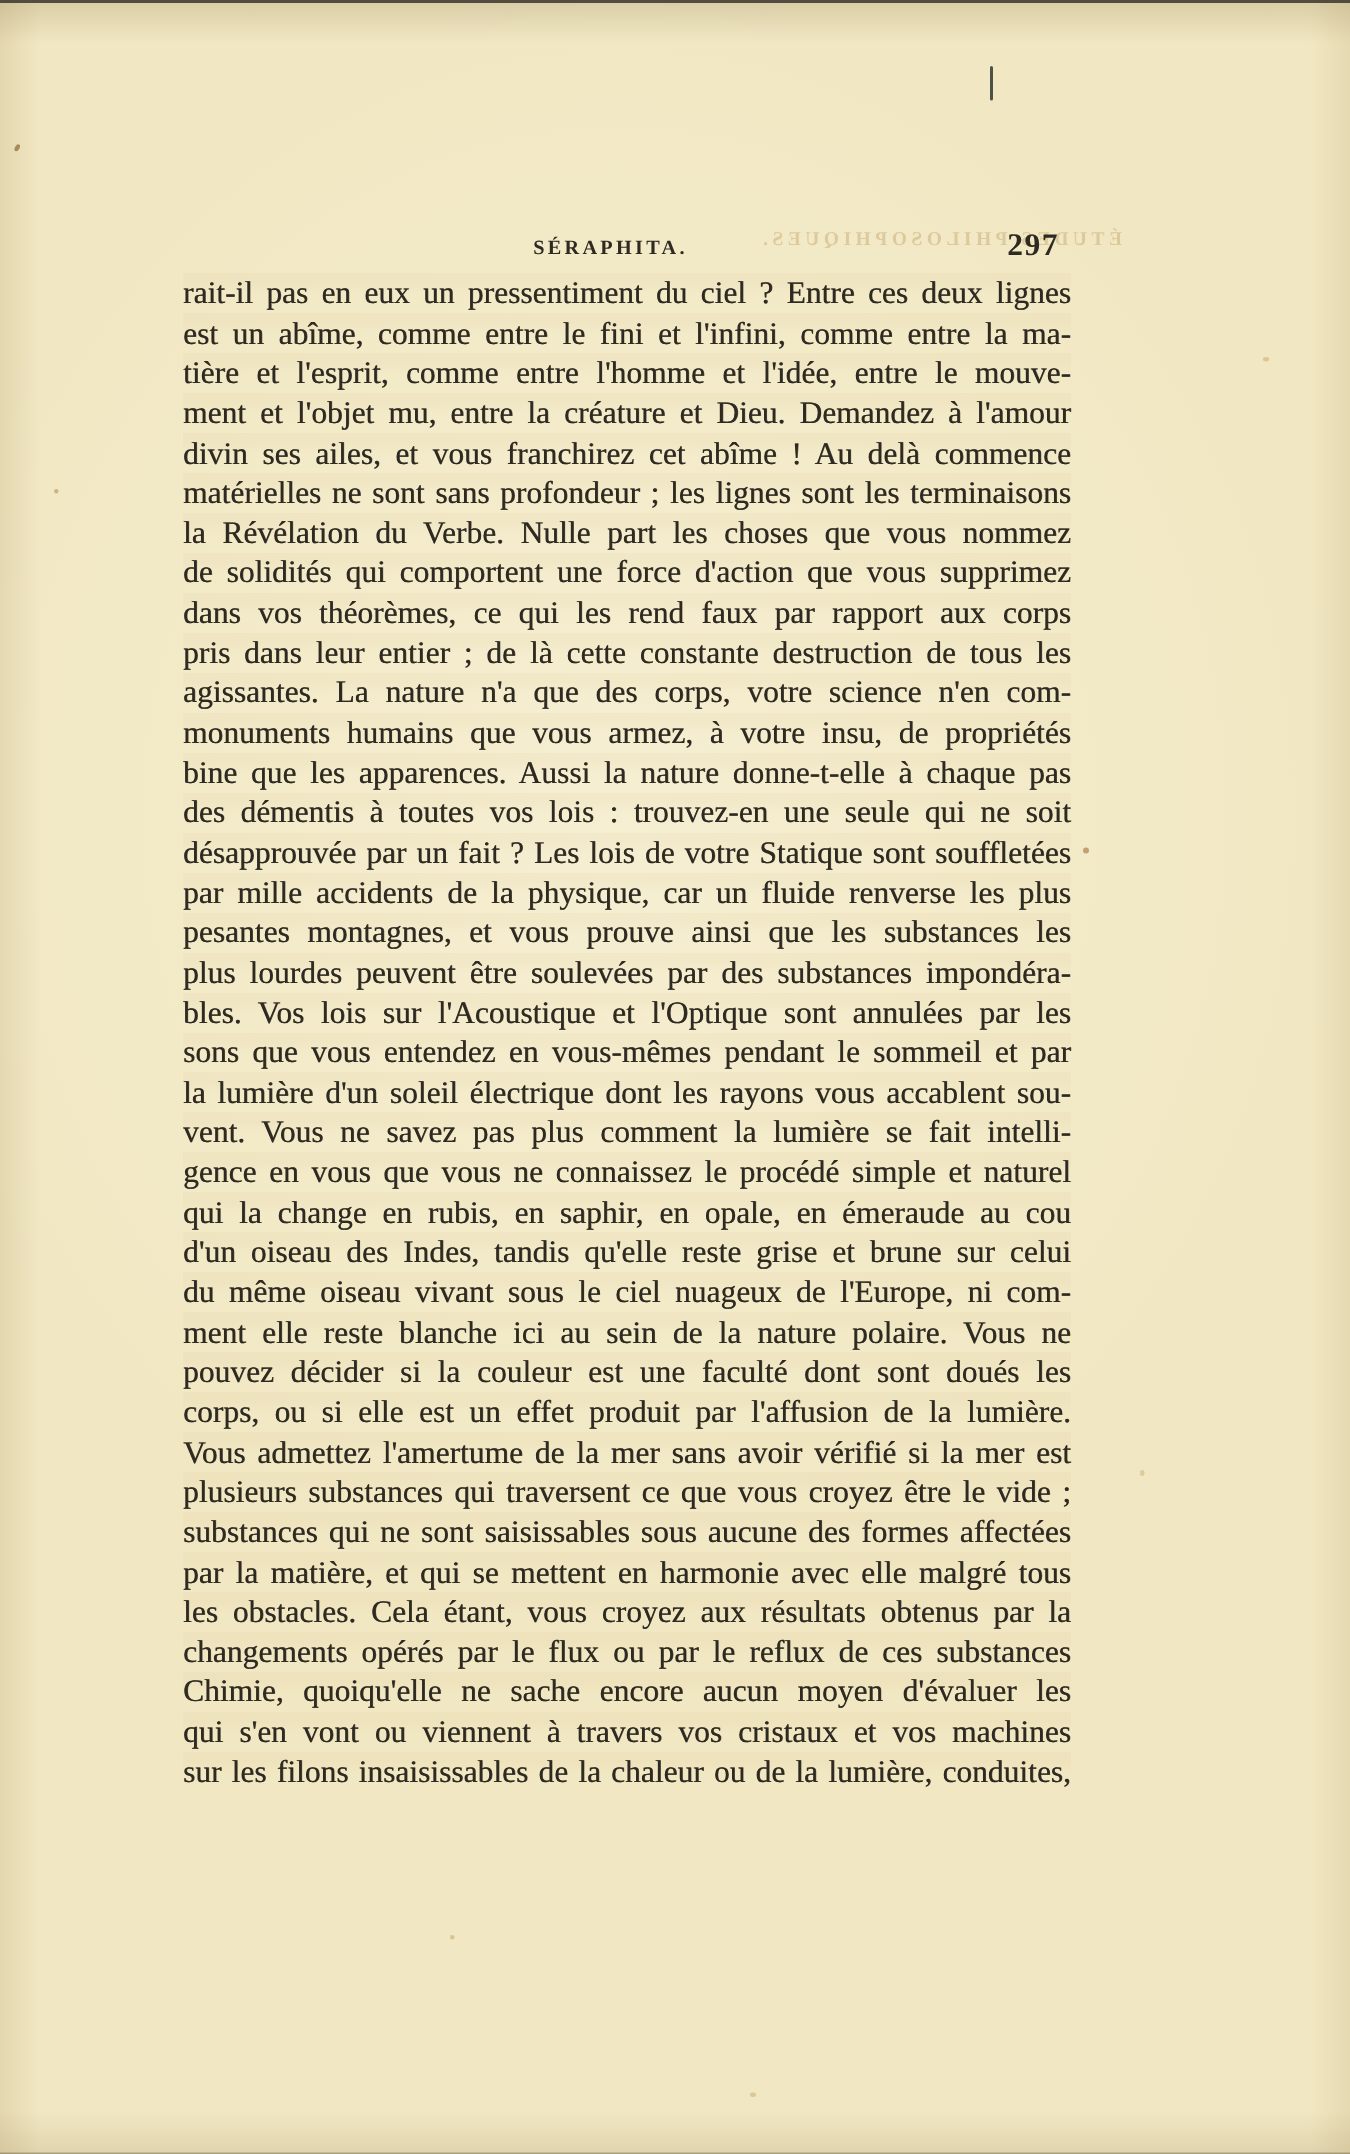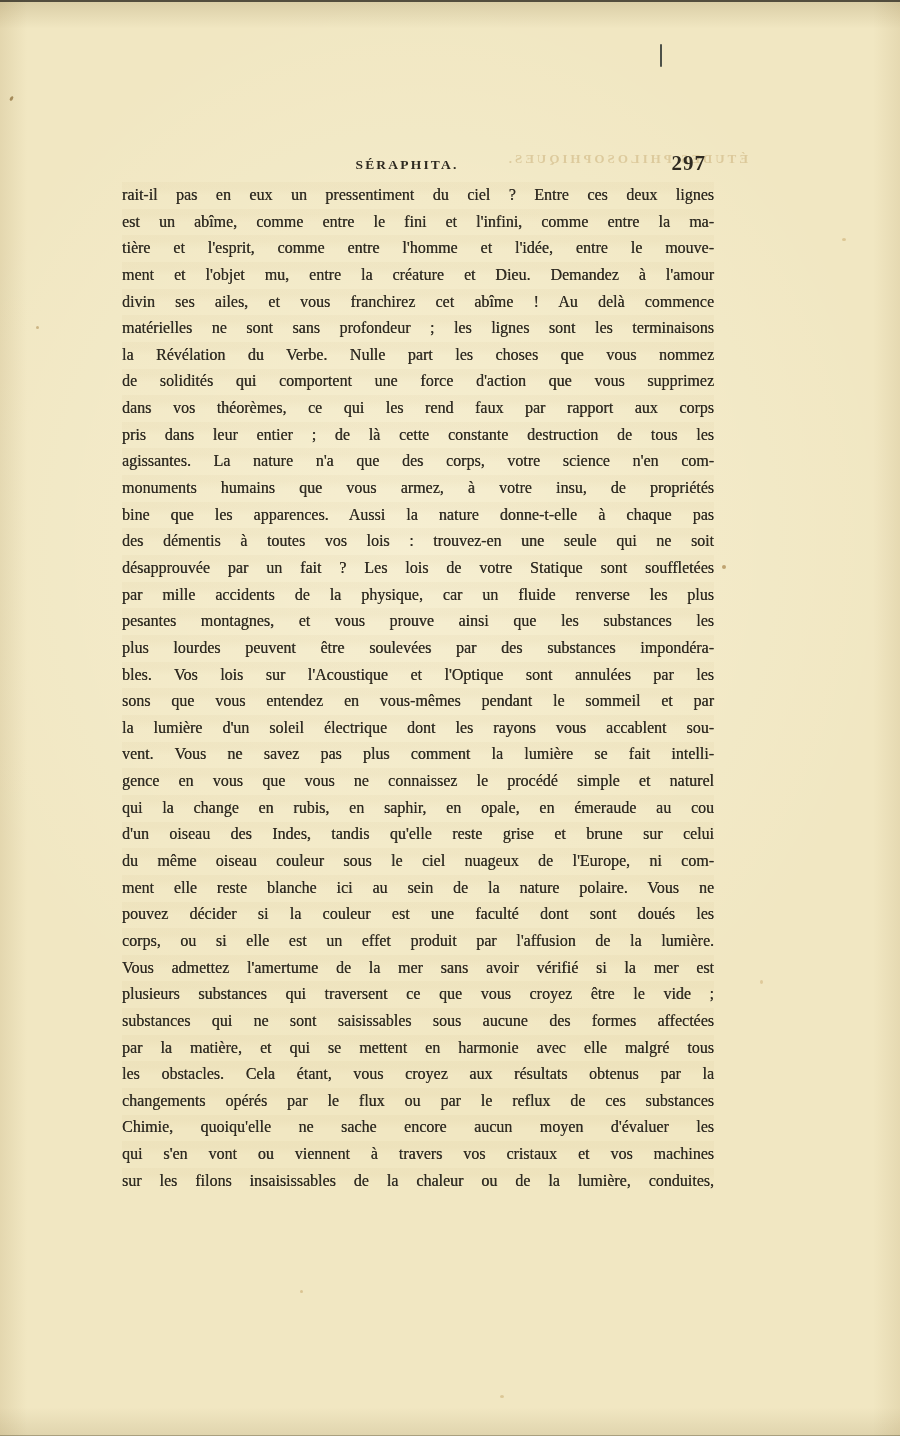--- a/index.html
+++ b/index.html
@@ -64,21 +64,21 @@
   }
   
   #text-block {
     position: absolute; top: 182px; left: 122px; width: 592px;
     background: repeating-linear-gradient(180deg,
       rgba(165,128,60,0.045) 0px, rgba(165,128,60,0.045) 6px,
       rgba(165,128,60,0) 14px, rgba(165,128,60,0) 26.65px);
   }
   .line {
     height: 26.65px; line-height: 26.65px;
-    font-size: 16px;
+    font-size: 21px;
     text-align: justify;
     text-align-last: justify;
     -moz-text-align-last: justify;
     white-space: nowrap;
     overflow: visible;
     text-shadow: 0.3px 0 0 rgba(46,42,33,0.75);
     font-family: Liberation Serif, serif;
   }
 </style>
 </head>
@@ -115,21 +115,21 @@
       <div class="line">par mille accidents de la physique, car un fluide renverse les plus</div>
       <div class="line">pesantes montagnes, et vous prouve ainsi que les substances les</div>
       <div class="line">plus lourdes peuvent être soulevées par des substances impondéra-</div>
       <div class="line">bles. Vos lois sur l'Acoustique et l'Optique sont annulées par les</div>
       <div class="line">sons que vous entendez en vous-mêmes pendant le sommeil et par</div>
       <div class="line">la lumière d'un soleil électrique dont les rayons vous accablent sou-</div>
       <div class="line">vent. Vous ne savez pas plus comment la lumière se fait intelli-</div>
       <div class="line">gence en vous que vous ne connaissez le procédé simple et naturel</div>
       <div class="line">qui la change en rubis, en saphir, en opale, en émeraude au cou</div>
       <div class="line">d'un oiseau des Indes, tandis qu'elle reste grise et brune sur celui</div>
-      <div class="line">du même oiseau couleur sous le ciel nuageux de l'Europe, ni com-</div>
+      <div class="line">du même oiseau vivant sous le ciel nuageux de l'Europe, ni com-</div>
       <div class="line">ment elle reste blanche ici au sein de la nature polaire. Vous ne</div>
       <div class="line">pouvez décider si la couleur est une faculté dont sont doués les</div>
       <div class="line">corps, ou si elle est un effet produit par l'affusion de la lumière.</div>
       <div class="line">Vous admettez l'amertume de la mer sans avoir vérifié si la mer est</div>
       <div class="line">plusieurs substances qui traversent ce que vous croyez être le vide ;</div>
       <div class="line">substances qui ne sont saisissables sous aucune des formes affectées</div>
       <div class="line">par la matière, et qui se mettent en harmonie avec elle malgré tous</div>
       <div class="line">les obstacles. Cela étant, vous croyez aux résultats obtenus par la</div>
       <div class="line">changements opérés par le flux ou par le reflux de ces substances</div>
       <div class="line">Chimie, quoiqu'elle ne sache encore aucun moyen d'évaluer les</div>

